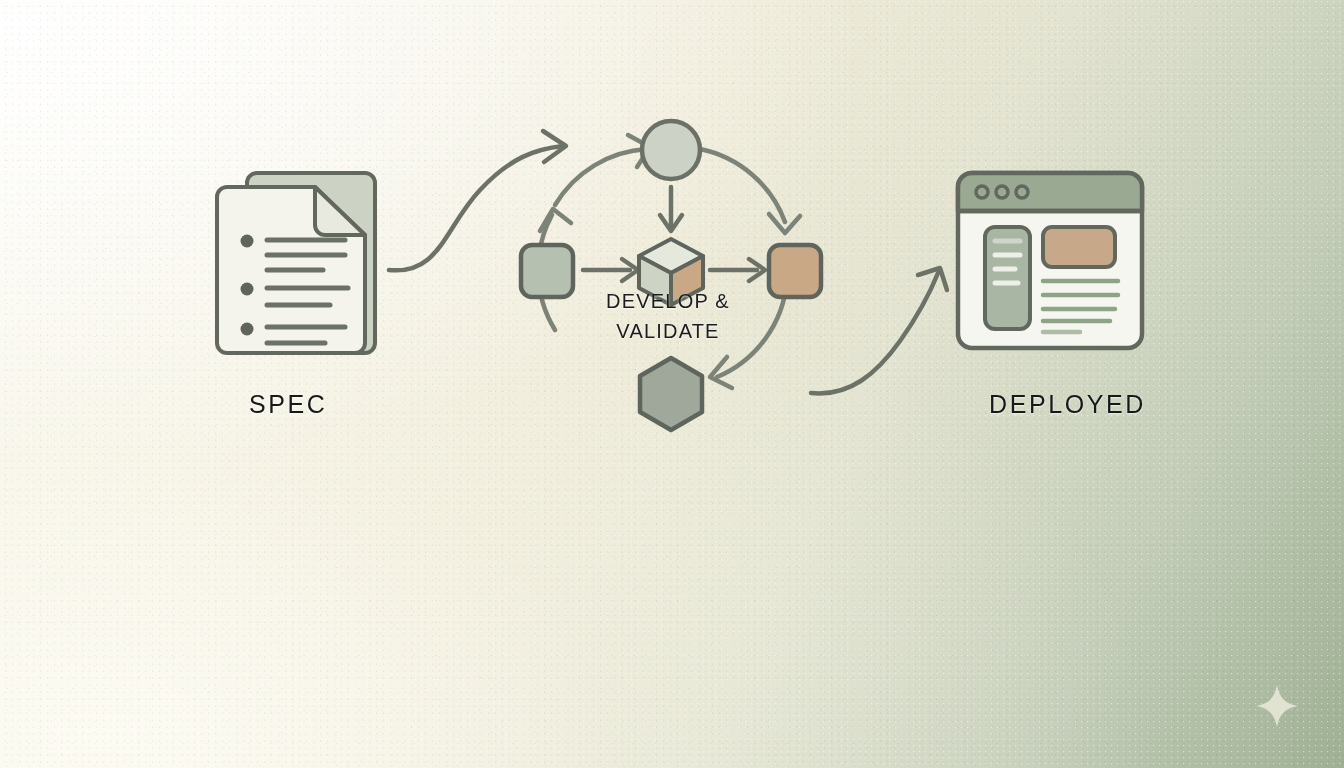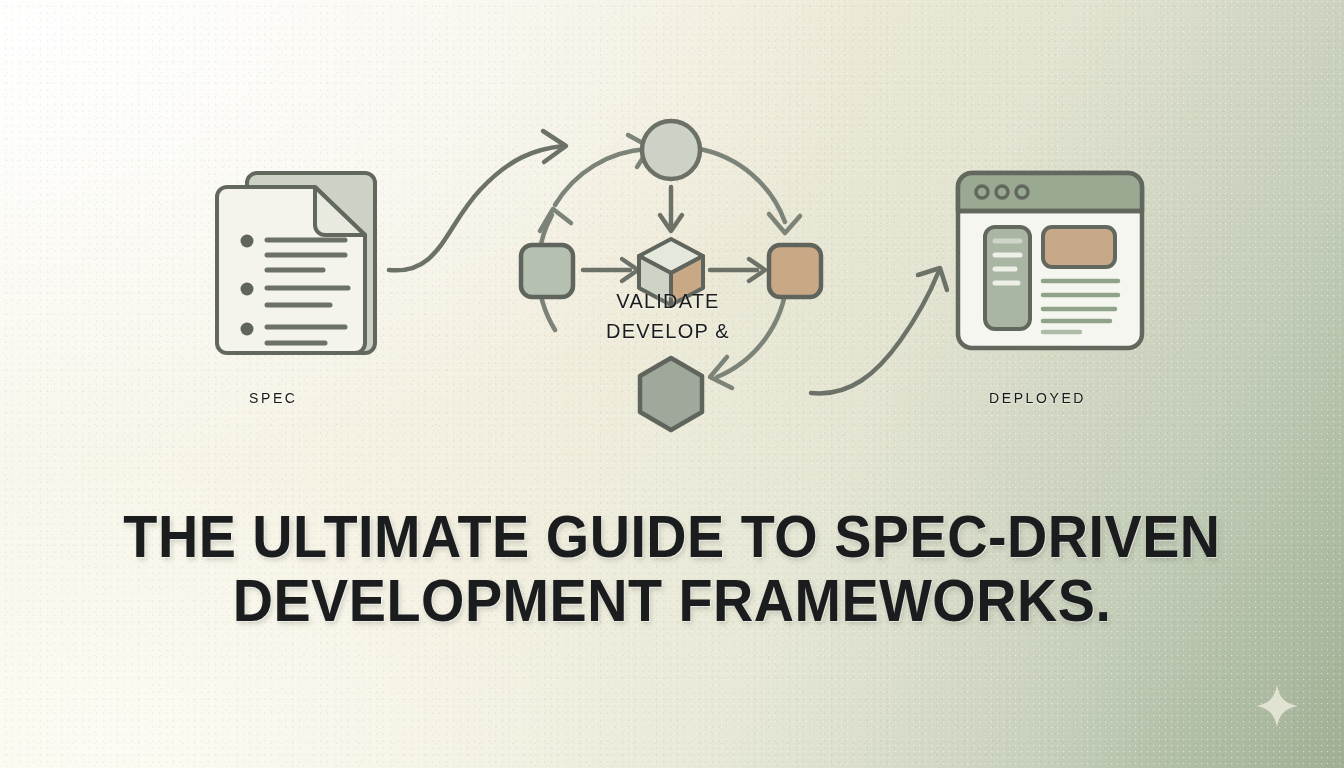--- a/index.html
+++ b/index.html
@@ -42,21 +42,21 @@
       radial-gradient(circle at 30% 30%, rgba(255,255,255,0.9) 0.6px, transparent 0.8px),
       radial-gradient(circle at 70% 80%, rgba(255,255,255,0.7) 0.5px, transparent 0.7px);
     background-size: 6px 6px, 10px 10px;
   }
 
   .stage { position: absolute; inset: 0; }
 
   
   .node-label {
     position: absolute;
-    font-size: 14px;
+    font-size: 25px;
     font-weight: 400;
     letter-spacing: 2.6px;
     color: #17181a;
     white-space: nowrap;
     text-shadow: 0 1px 2px rgba(255,255,255,0.7);
   }
   #spec-label    { left: 249px; top: 390px; }
   #deployed-label{ left: 969px; top: 390px; margin-left: 20px; }
 
   .cycle-label {
@@ -186,22 +186,22 @@
       <polygon points="176,253 207,271 207,307 176,325 145,307 145,271" fill="#9fa89a" stroke="#5f655c" stroke-width="4.5" stroke-linejoin="round"></polygon>
 
       <g>
         <polygon points="176,134 208,151 176,168 144,151" fill="#e4e8dd" stroke="#5f655c" stroke-width="4" stroke-linejoin="round"></polygon>
         <polygon points="144,151 176,168 176,200 144,183" fill="#cdd4c6" stroke="#5f655c" stroke-width="4" stroke-linejoin="round"></polygon>
         <polygon points="208,151 208,183 176,200 176,168" fill="#c9a886" stroke="#5f655c" stroke-width="4" stroke-linejoin="round"></polygon>
       </g>
     </svg>
 
     <div class="cycle-label">
+      <div>DEVELOP &amp;</div>
       <div>VALIDATE</div>
-      <div>DEVELOP &amp;</div>
     </div>
 
     <svg style="position:absolute;left:805px;top:245px;" width="160" height="160" viewBox="0 0 160 160">
       <path d="M6 148 C 45 152, 72 128, 95 96 C 112 72, 125 48, 133 28" fill="none" stroke="#6c7268" stroke-width="4.5" stroke-linecap="round"></path>
       <path d="M113 30 L135 23 L142 45" fill="none" stroke="#6c7268" stroke-width="4.5" stroke-linecap="round" stroke-linejoin="round"></path>
     </svg>
 
     <svg style="position:absolute;left:950px;top:165px;" width="200" height="200" viewBox="0 0 200 200">
       <rect x="8" y="8" width="184" height="175" rx="14" fill="#f6f6f1" stroke="#63685f" stroke-width="4.5"></rect>
       <path d="M8 22 a14 14 0 0 1 14 -14 h156 a14 14 0 0 1 14 14 v24 h-184 z" fill="#9aa992" stroke="#63685f" stroke-width="4.5" stroke-linejoin="round"></path>
@@ -226,21 +226,17 @@
         <line x1="93" y1="116" x2="168" y2="116"></line>
         <line x1="93" y1="130" x2="168" y2="130"></line>
         <line x1="93" y1="144" x2="165" y2="144"></line>
         <line x1="93" y1="156" x2="160" y2="156"></line>
         <line x1="93" y1="167" x2="130" y2="167" opacity="0.7"></line>
       </g>
     </svg>
     <div class="node-label" id="deployed-label">DEPLOYED</div>
   </div>
 
-  <div id="title-block">
-    <div class="title-line">THE ULTIMATE GUIDE TO SPEC-DRIVEN</div>
-    <div class="title-line">DEVELOPMENT FRAMEWORKS.</div>
-  </div>
 
   <svg id="sparkle" viewBox="0 0 46 46">
     <path d="M23 2 C 25.5 15, 31 20.5, 44 23 C 31 25.5, 25.5 31, 23 44 C 20.5 31, 15 25.5, 2 23 C 15 20.5, 20.5 15, 23 2 Z" fill="#e2e2d2"></path>
   </svg>
 </div>
 
 </body></html>

